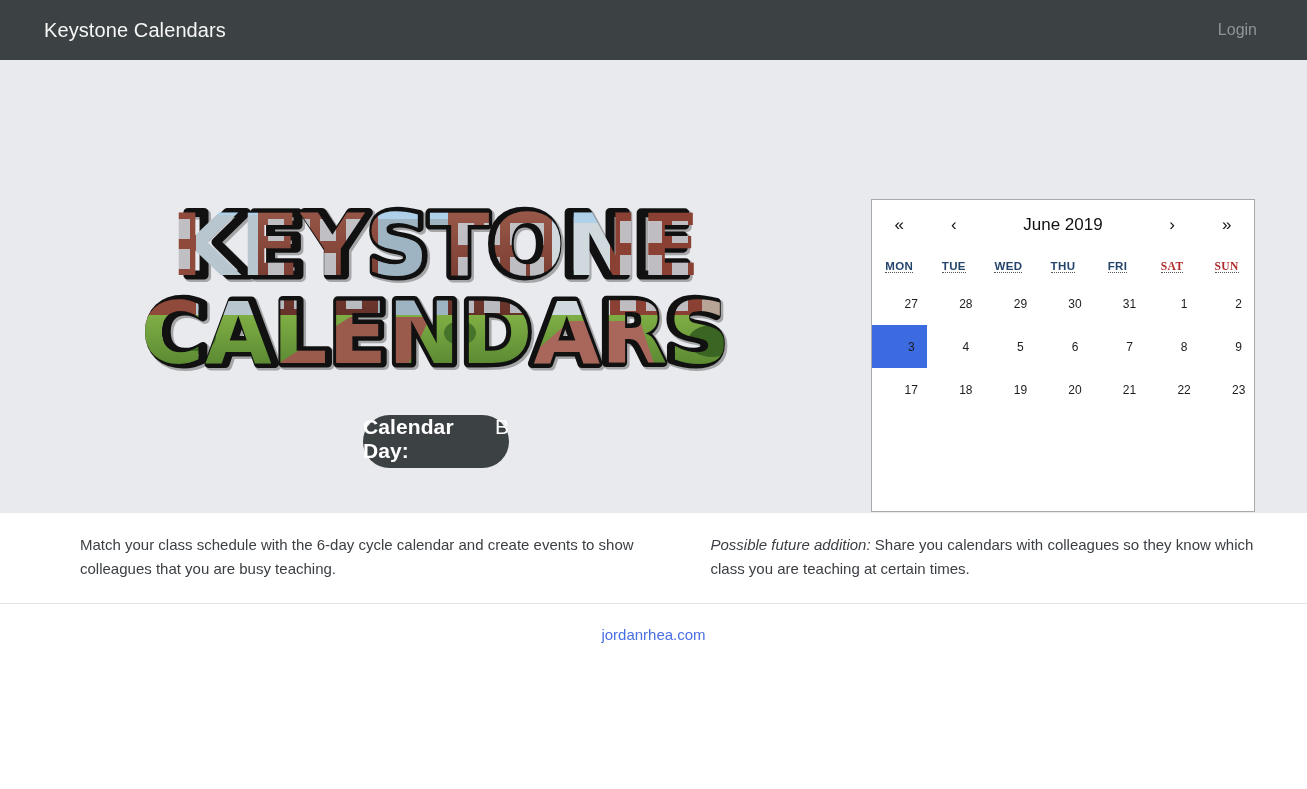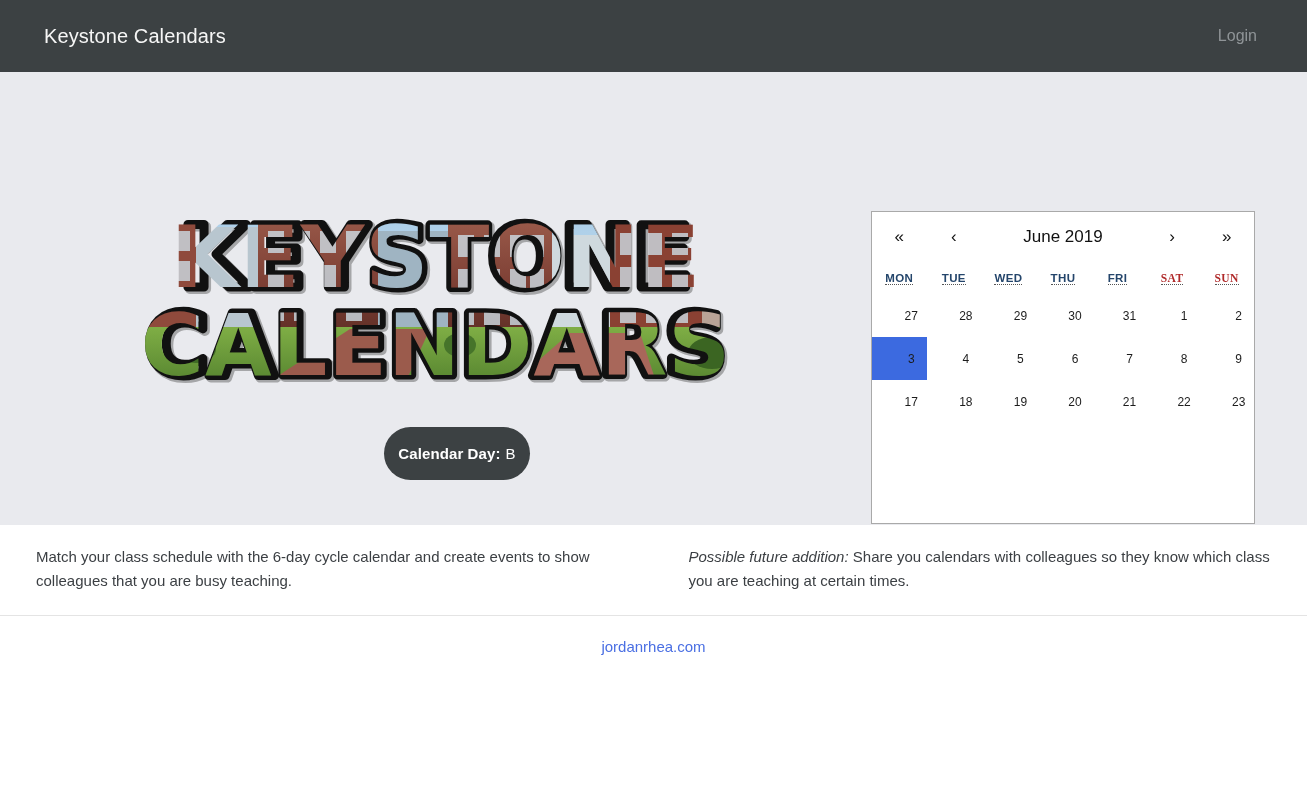--- a/index.html
+++ b/index.html
@@ -8,21 +8,21 @@
     margin: 0; padding: 0;
     width: 1307px; height: 789px;
     background: #ffffff;
     font-family: "Liberation Sans", sans-serif;
     color: #333333;
     overflow: hidden;
   }
 
   
   .navbar {
-    height: 72px;
+    height: 60px;
     background: #3c4143;
     display: flex;
     align-items: center;
     justify-content: space-between;
     padding: 0 40px 0 44px;
   }
   .brand {
     color: #f6f6f6;
     font-size: 20px;
     font-weight: 400;
@@ -56,31 +56,30 @@
     left: 100px;
     top: 137px;
     width: 672px;
     height: 185px;
   }
   .hero-logo svg { display: block; width: 672px; height: 185px; }
 
   
   .day-pill {
     position: absolute;
-    left: 384px;
+    left: 363px;
     top: 355px;
     width: 146px;
     height: 53px;
     border-radius: 27px;
     background: #3c4143;
     color: #ffffff;
     display: flex;
-    align-items: center;
     justify-content: center;
-    font-size: 15px;
+    font-size: 21px;
     letter-spacing: .1px;
   }
   .day-pill .lbl { font-weight: bold; }
   .day-pill .val { font-weight: normal; margin-left: 5px; }
 
   
   .calendar {
     position: absolute;
     left: 871px;
     top: 139px;
@@ -147,20 +146,21 @@
     font-weight: 300;
     color: #46494d;
     margin: 0;
     padding-top: 36px;
     letter-spacing: .2px;
   }
   .feature-cols {
     display: flex;
     padding: 0 0 0 0;
     margin-top: 20px;
+    margin-left: 44px;
   }
   .feature-col {
     flex: 1 1 0;
     padding: 0 18px 0 36px;
     font-size: 15px;
     line-height: 24px;
     color: #3b3f43;
   }
   .feature-col:nth-child(2) { padding-left: 34px; }
   .feature-col:nth-child(3) { padding-left: 34px; padding-right: 20px; }

